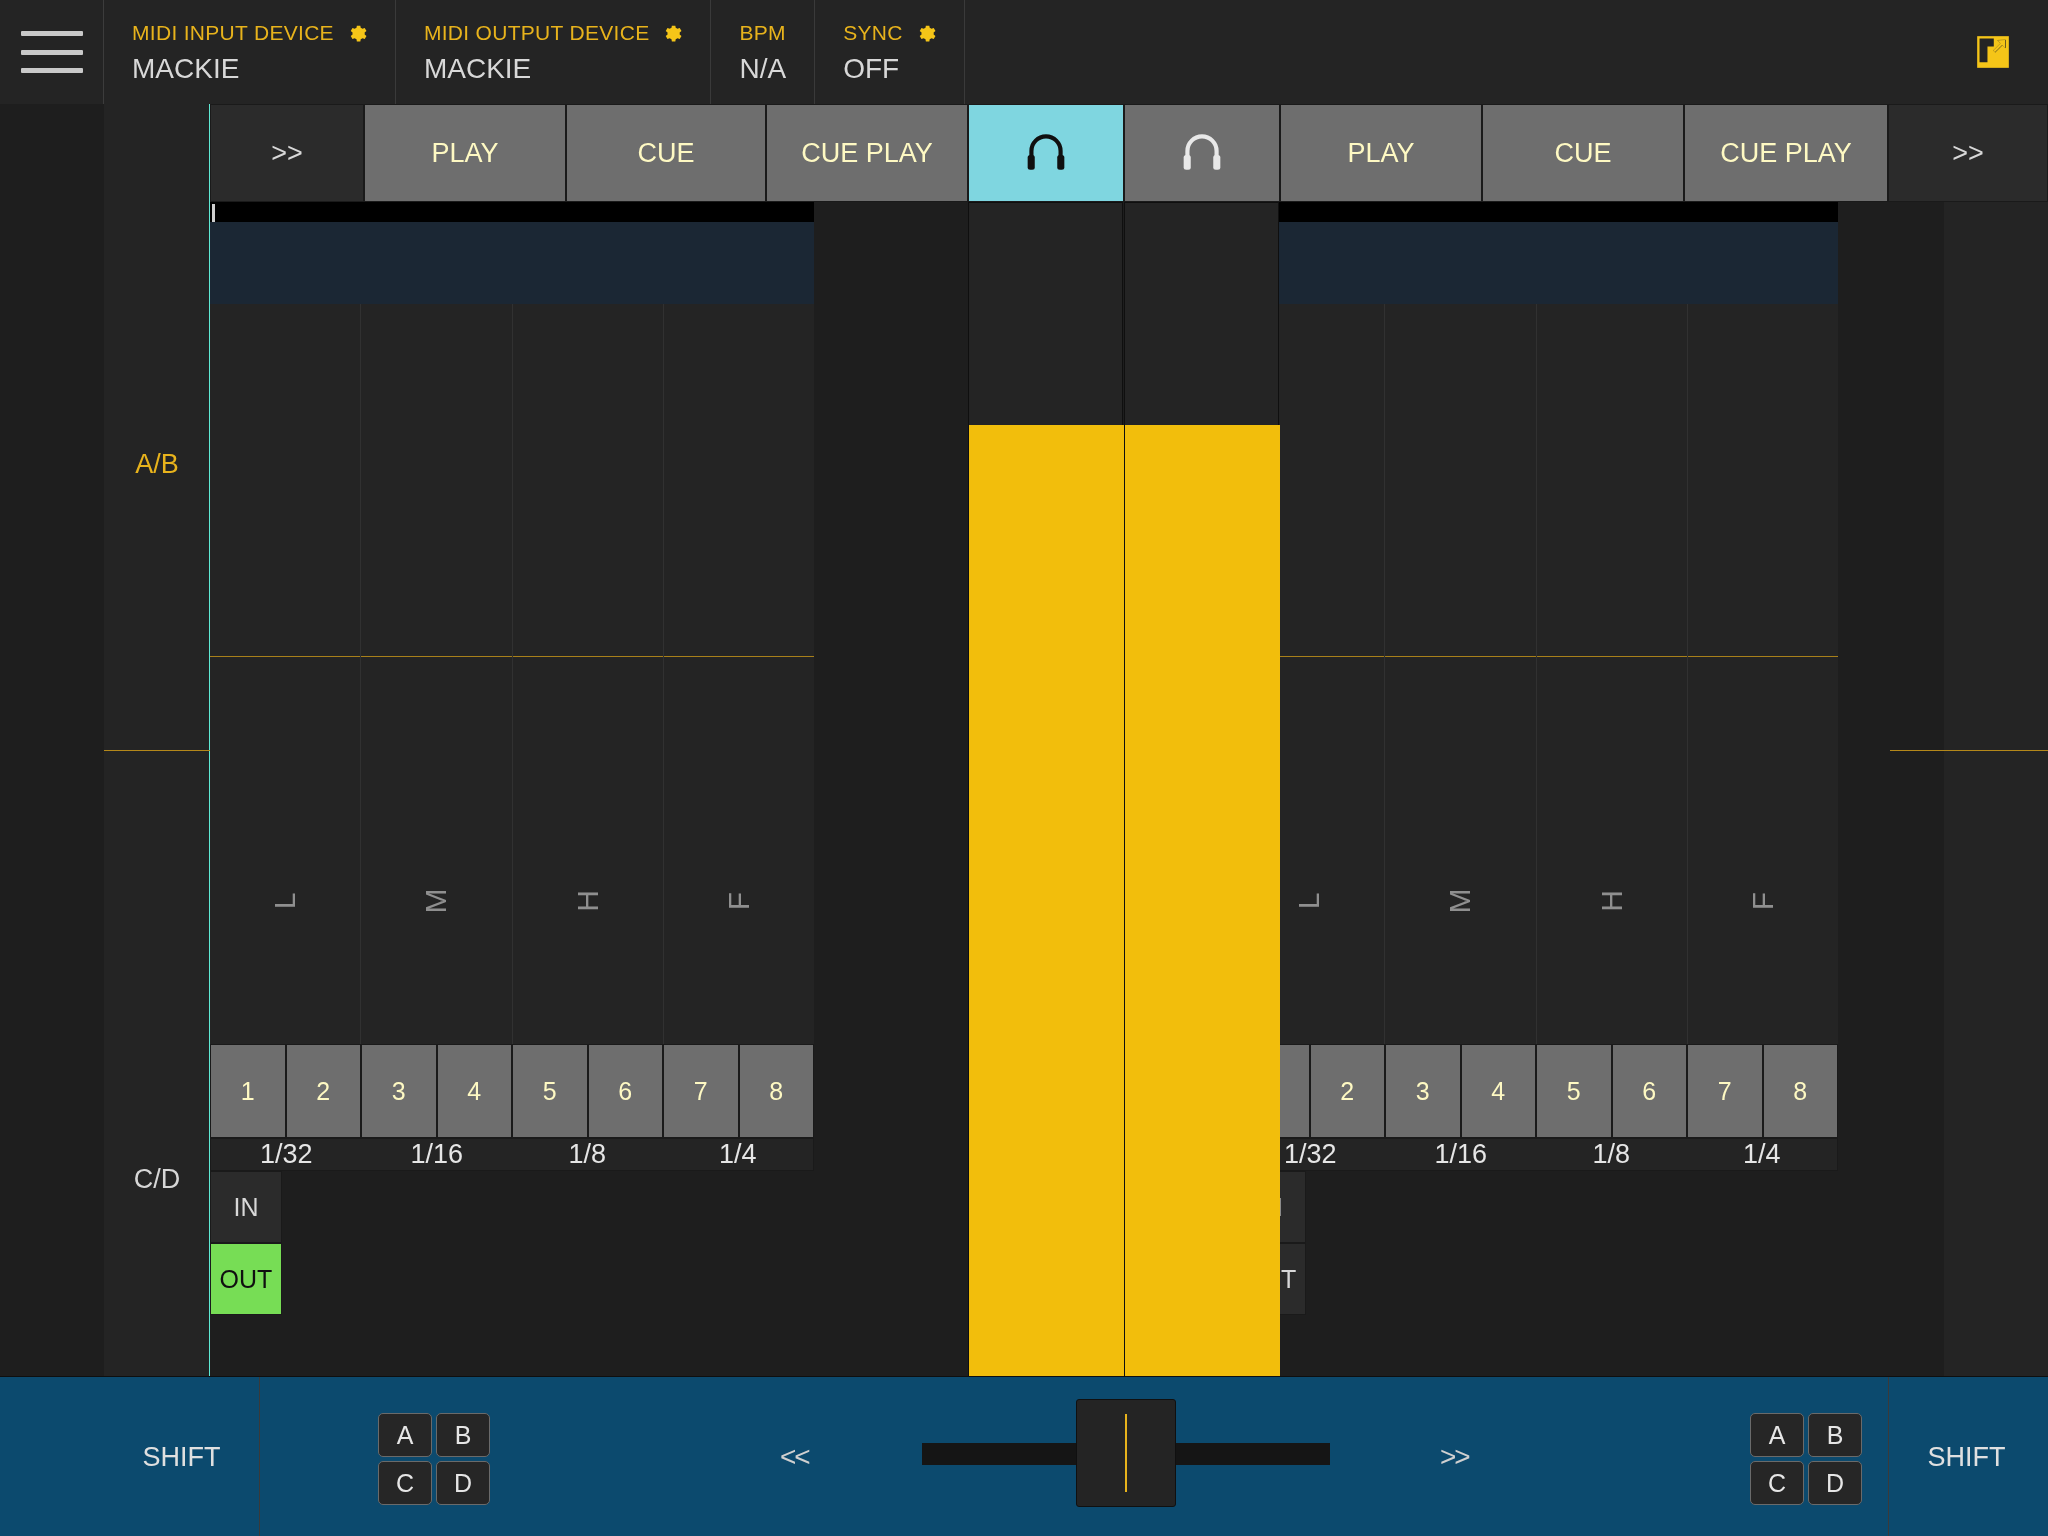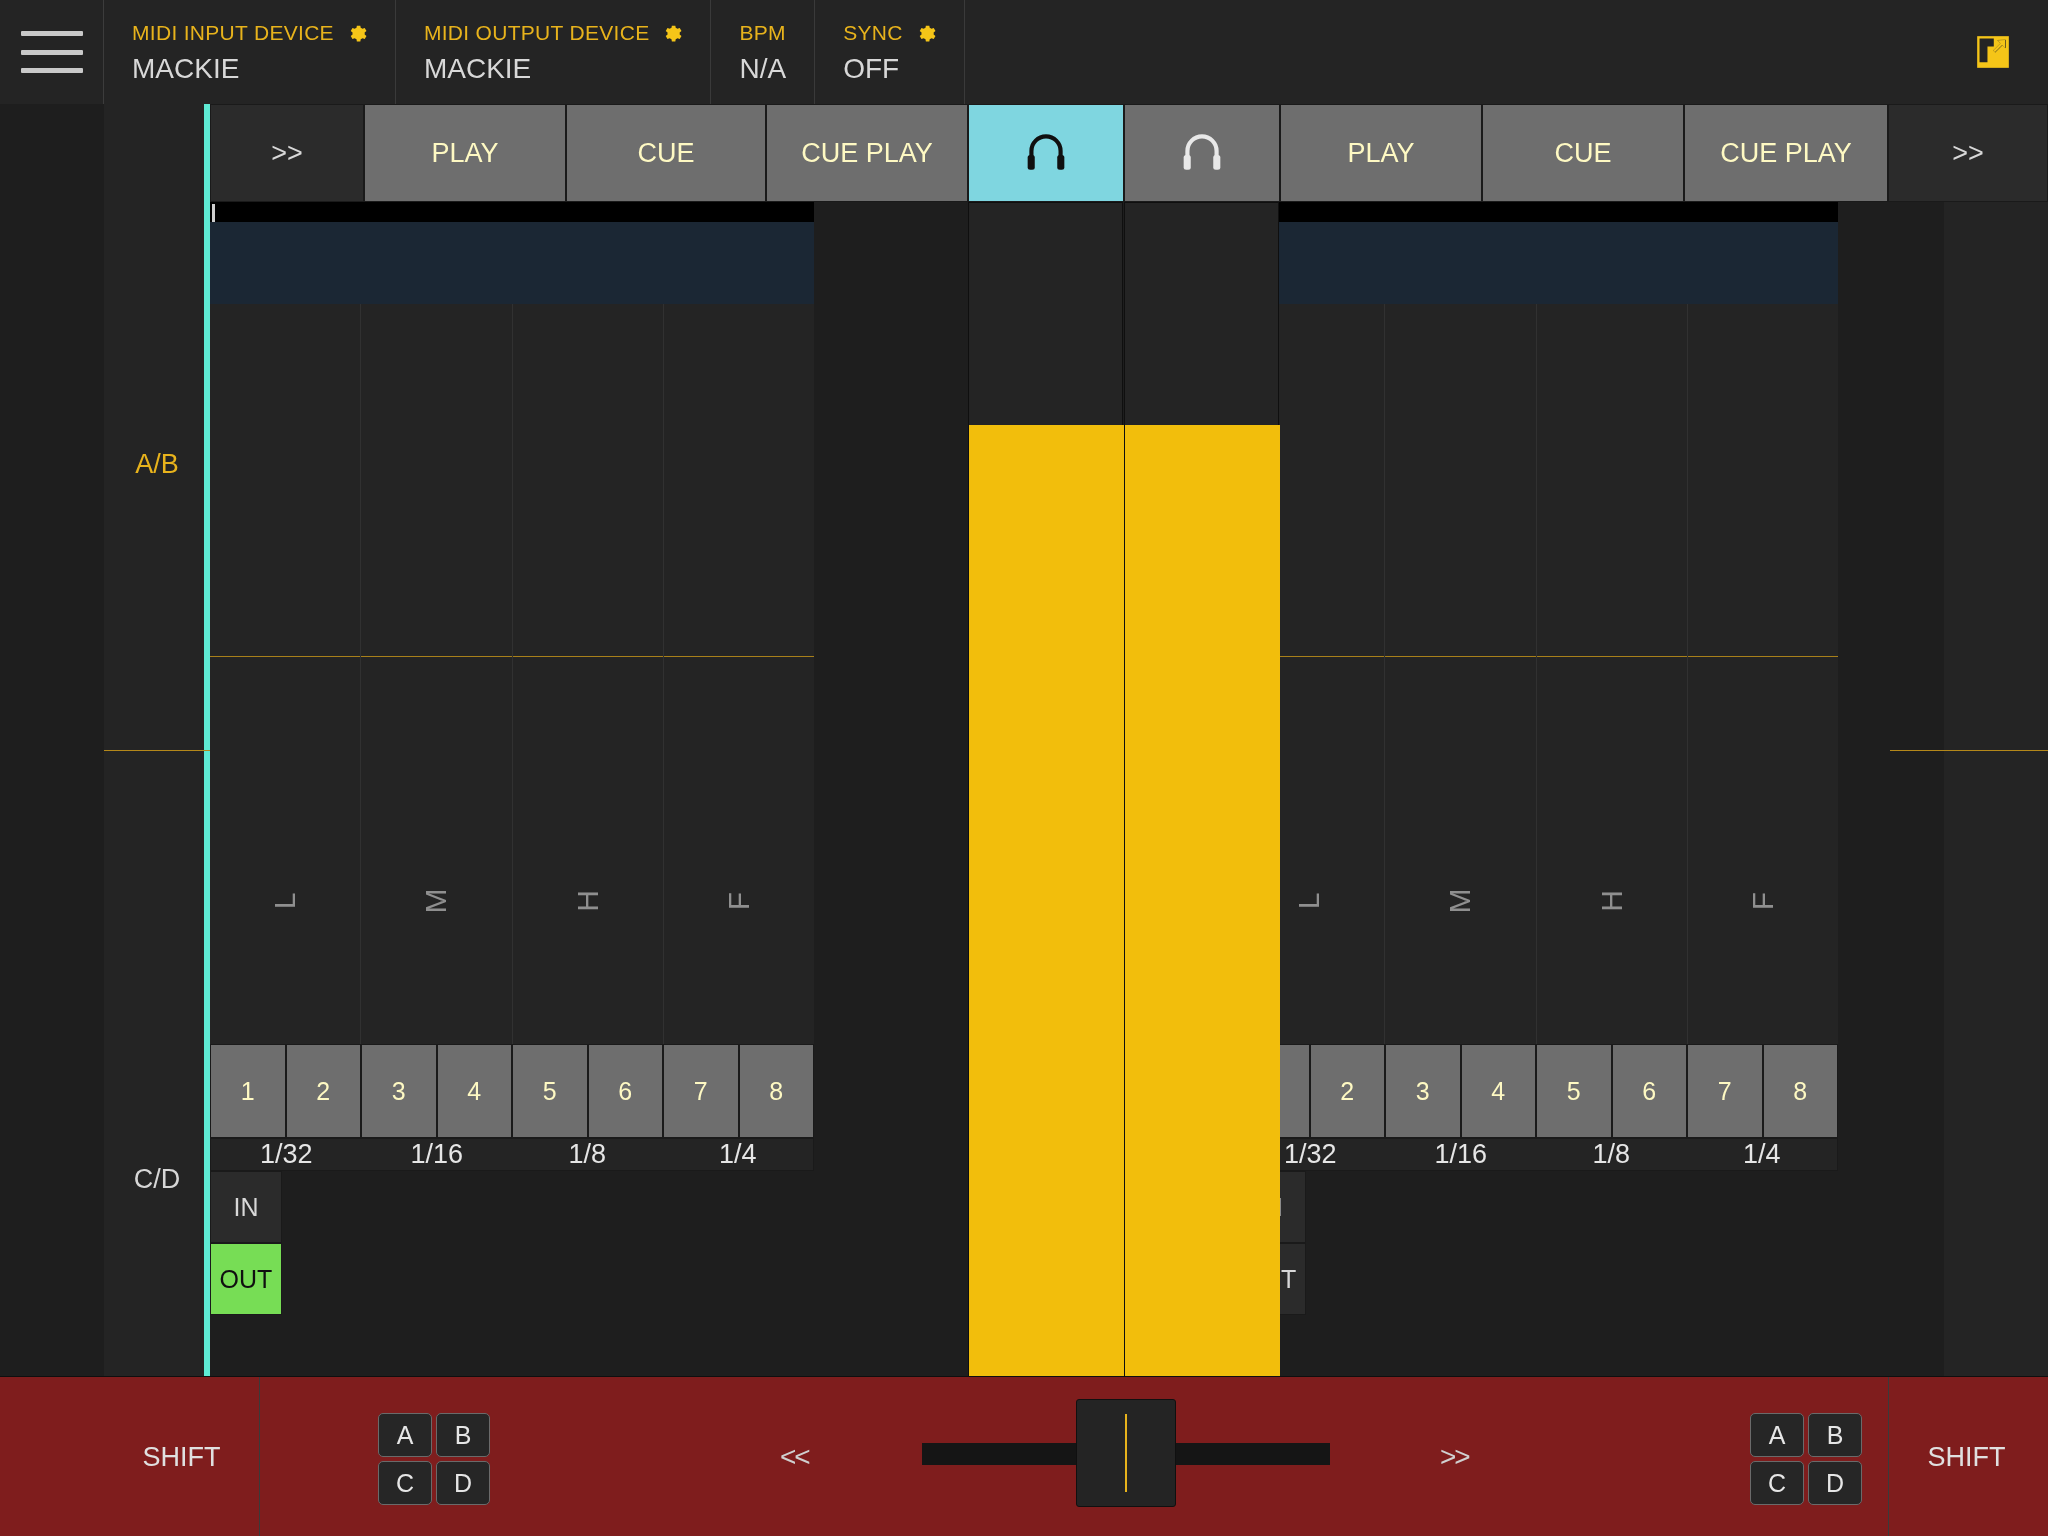--- a/index.html
+++ b/index.html
@@ -70,21 +70,21 @@
   .rail-icon.bars  { top: 1328px; }
   .fx-glyph { font-family: "Liberation Serif", serif; font-style: italic; font-size: 52px; color: #d8d8d8; line-height:1;}
   .bars3 { width: 38px; height: 62px; display:flex; justify-content:space-between;}
   .bars3 i { width: 3px; background:#cfcfcf; display:block;}
 
   
   .deckcol {
     position: absolute; left: 104px; top: 0;
     width: 106px; height: 1432px;
     background: #242424;
-    border-right: 6px solid #5eead4;
+    border-right: 1px solid #5eead4;
   }
   .deck-ab, .deck-cd {
     position:absolute; left:0; width: 106px;
     text-align:center; font-size: 27px;
   }
   .deck-ab { top: 345px; color:#e8b31c; }
   .deck-cd { top: 1060px; color:#d6d6d6; }
   .deckcol-div {
     position:absolute; left: 0; width: 106px; height: 1px;
     background: #b4881a; top: 646px;
@@ -147,21 +147,21 @@
   .centerstrip { position:absolute; left: 968px; top: 98px; width:312px; height:1256px; }
   .strip { position:absolute; top:0; width:155px; height:1256px; background:#242424; border:1px solid #0f0f0f;}
   .stripA { left: 0; }
   .stripB { left: 156px; }
   .stripfill { position:absolute; left:0; width:155px; background:#f2be0c; }
 
   
   .bottombar {
     position:absolute; left:0; top: 1376px;
     width: 2048px; height: 160px;
-    background:#7f1d1d;
+    background:#0c4a6e;
     border-top: 1px solid #0f0f0f;
   }
   .shift {
     position:absolute; top:0; width:156px; height:160px;
     display:flex; align-items:center; justify-content:center;
     font-size:27px; color:#e0e0e0;
   }
   .shiftL { left: 104px; border-right:1px solid #3a3a3a; }
   .shiftR { left: 1888px; border-left:1px solid #3a3a3a; }
 

